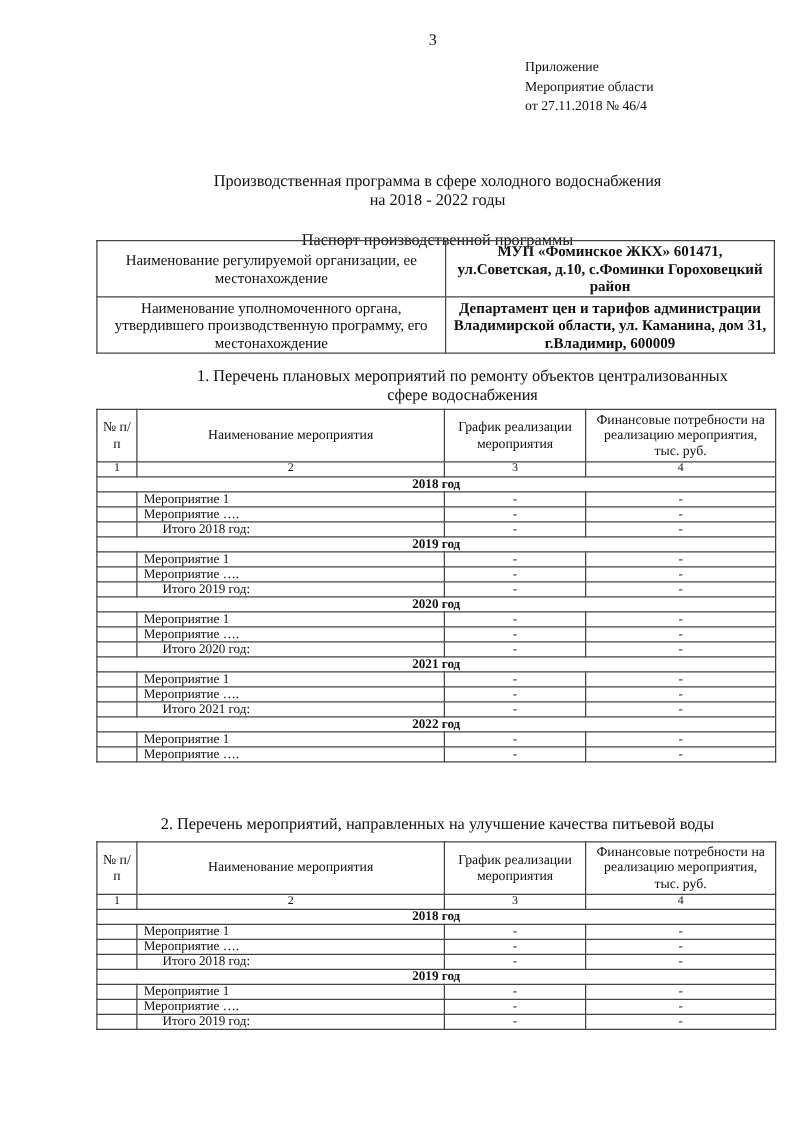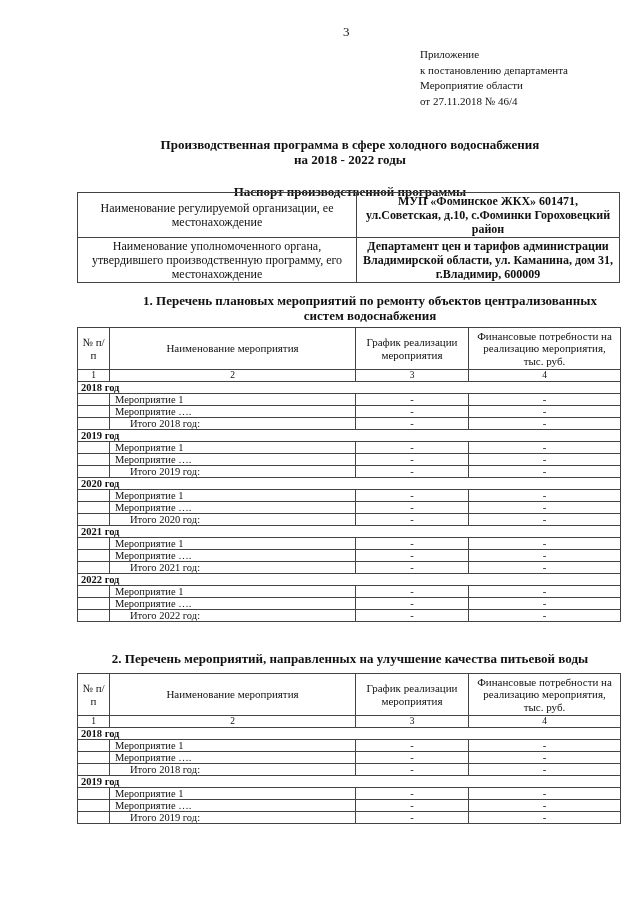--- a/index.html
+++ b/index.html
@@ -1,42 +1,41 @@
 <!DOCTYPE html>
 <html><head>
 <meta charset="utf-8">
 <style>
   html, body { margin: 0; padding: 0; background: #fff; }
   body { width: 640px; height: 905px; position: relative; overflow: hidden;
          font-family: "Liberation Serif", serif; color: #111; }
   .page-num { position: absolute; left: 343px; top: 24px; font-size: 13px; }
   .appendix { position: absolute; left: 420px; top: 47px; width: 210px; text-align: left;
               font-size: 11px; line-height: 15.5px; }
-  .title { position: absolute; left: 80px; width: 540px; text-align: center; font-weight: bold;
+  .title { position: absolute; left: 80px; width: 540px; text-align: center; font-weight: normal;
            font-size: 13px; line-height: 15px; }
   table { border-collapse: collapse; position: absolute; table-layout: fixed; }
   td { border: 1px solid #444; padding: 0 3px; font-size: 11px; line-height: 12.5px; vertical-align: middle; }
   .passport td { font-size: 12px; line-height: 14px; text-align: center; padding: 1px 4px; }
   .passport td.val { font-weight: bold; }
   .events td { height: 11px; font-size: 10.5px; line-height: 11px; padding: 0 3px; }
   .events .hdr td { text-align: center; font-size: 11px; line-height: 12.5px; }
   .events .num td { text-align: center; font-size: 9.5px; height: 10px; }
-  .events .year td { text-align: left; font-weight: bold; margin-top: 16px; }
+  .events .year td { text-align: center; font-weight: bold; margin-top: 16px; }
   .events td.c { text-align: center; }
   .events td.item { padding-left: 5px; margin-left: 35px; }
   .events td.total { padding-left: 20px; }
 </style>
 </head>
 <body>
 
 <div class="page-num">3</div>
 
 <div class="appendix">
   <div>Приложение</div>
-  <div>к постановлению департамента</div>
   <div>Мероприятие области</div>
   <div>от 27.11.2018 № 46/4</div>
 </div>
 
 <div class="title" style="top:137px;">
   <div>Производственная программа в сфере холодного водоснабжения</div>
   <div>на 2018 - 2022 годы</div>
 </div>
 <div class="title" style="top:184px;">Паспорт производственной программы</div>
 
@@ -52,21 +51,21 @@
   </tr>
   <tr style="height:44px;">
     <td>Наименование уполномоченного органа, утвердившего производственную программу, его местонахождение</td>
     <td class="val">Департамент цен и тарифов администрации Владимирской области, ул. Каманина, дом 31, г.Владимир, 600009</td>
   </tr>
 </tbody>
   </table>
 
 <div class="title" style="top:293px; left:100px;">
   <div>1.  Перечень плановых мероприятий по ремонту объектов централизованных</div>
-  <div>систем водоснабжения</div>
+  <div>сфере водоснабжения</div>
 </div>
 
 <table class="events" id="t1" style="left:77px; top:327px; width:543px;">
   <colgroup>
       <col style="width:32px">
       <col style="width:246px">
       <col style="width:113px">
       <col style="width:152px">
     </colgroup>
   <tbody>
@@ -176,26 +175,20 @@
         <td class="item">Мероприятие 1</td>
         <td class="c">-</td>
         <td class="c">-</td>
       </tr>
       <tr>
         <td></td>
         <td class="item">Мероприятие ….</td>
         <td class="c">-</td>
         <td class="c">-</td>
       </tr>
-      <tr>
-        <td></td>
-        <td class="total">Итого 2022 год:</td>
-        <td class="c">-</td>
-        <td class="c">-</td>
-      </tr>
     </tbody>
 </table>
 
 <div class="title" style="top:651px;">2. Перечень мероприятий, направленных на улучшение качества питьевой воды</div>
 
 <table class="events" id="t2" style="left:77px; top:673px; width:543px;">
   <colgroup>
       <col style="width:32px">
       <col style="width:246px">
       <col style="width:113px">

